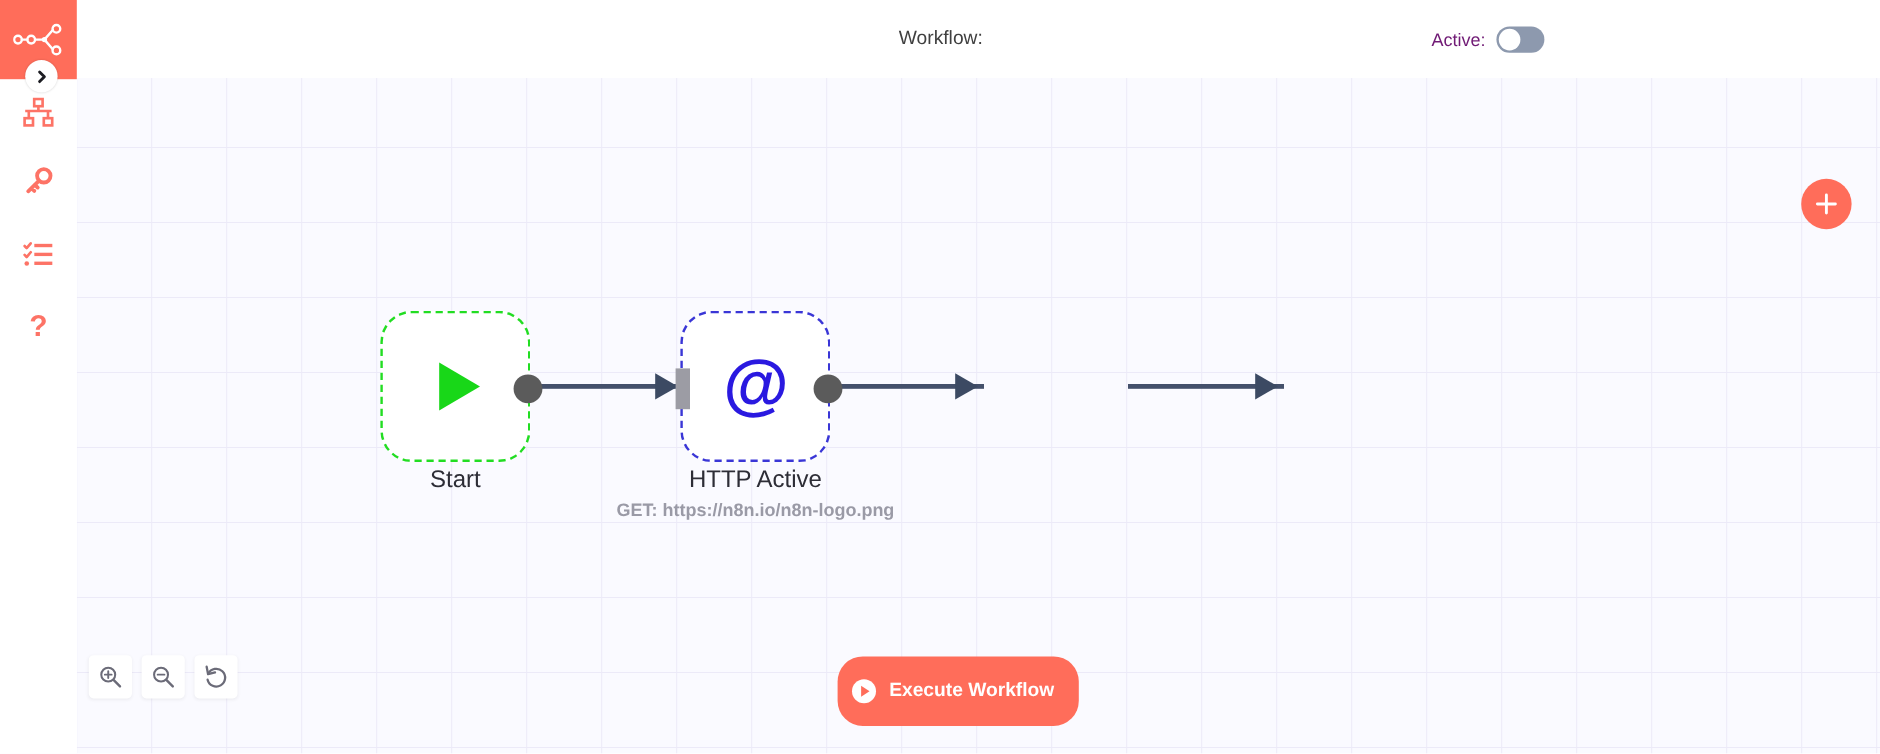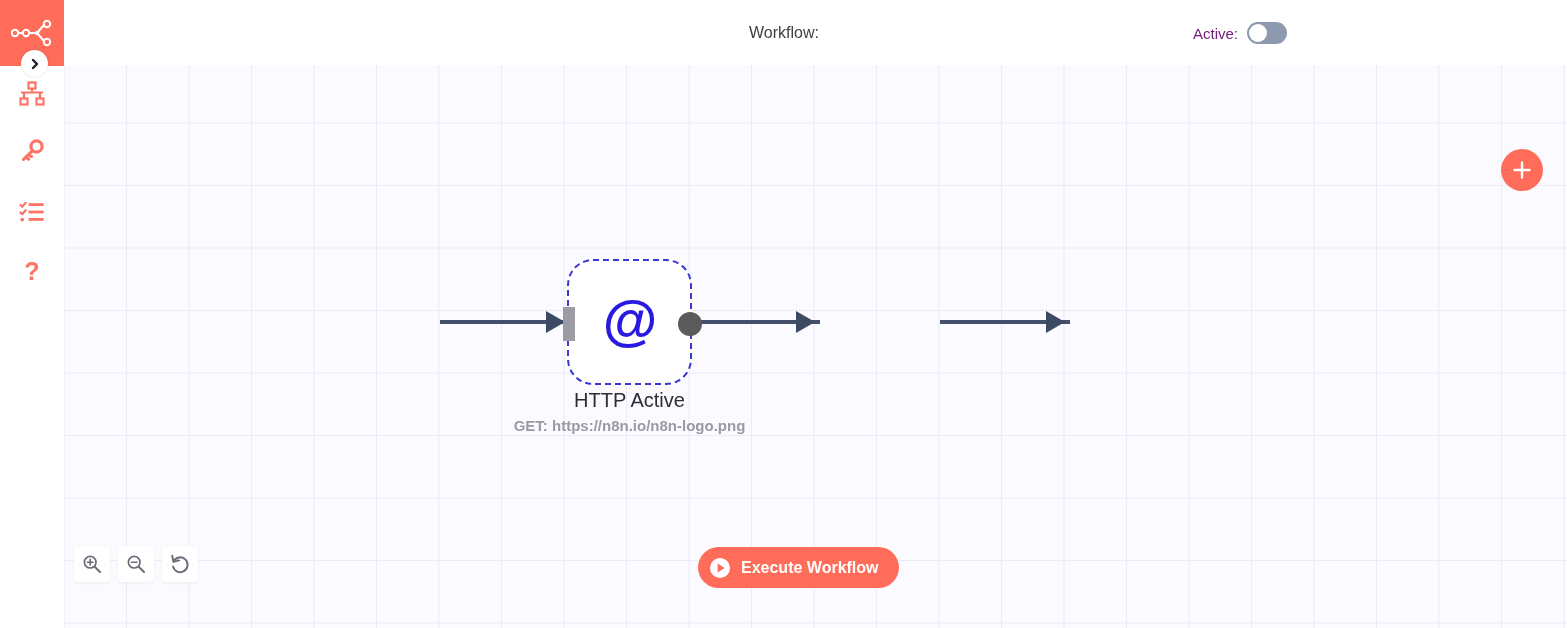--- a/index.html
+++ b/index.html
@@ -133,21 +133,21 @@
   
   .zoom-btn {
     position: absolute; width: 36px; height: 36px;
     background: #ffffff; border-radius: 4px;
     display: flex; align-items: center; justify-content: center;
     box-shadow: 0 1px 3px rgba(0,0,0,.06);
     z-index: 20;
   }
   #execute-btn {
     position: absolute; left: 634px; top: 482px;
-    height: 41px; padding: 0 20px 0 11px;
+    height: 58px; padding: 0 20px 0 11px;
     background: #ff6d5a; border-radius: 21px;
     display: flex; align-items: center; gap: 10px;
     color: #ffffff; font-size: 16px; font-weight: bold;
     z-index: 20;
   }
 </style>
 </head>
 <body>
 
 <div id="app">
@@ -227,20 +227,29 @@
 
     <div class="conn" style="left:376px; top:255px; width:130px;"></div>
     <div class="conn-arrow" style="left:482px; top:246px;"></div>
 
     <div class="conn" style="left:626px; top:255px; width:130px;"></div>
     <div class="conn-arrow" style="left:732px; top:246px;"></div>
 
     <div class="conn" style="left:876px; top:255px; width:130px;"></div>
     <div class="conn-arrow" style="left:982px; top:246px;"></div>
 
+    <div class="node" style="left:253px; top:194px;">
+      <div class="node-box start">
+        <svg width="60" height="60" viewBox="0 0 60 60">
+          <path d="M16 10 L50 30 L16 50 Z" fill="#18d718"></path>
+        </svg>
+        <div class="ep-out"></div>
+      </div>
+      <div class="node-label">Start</div>
+    </div>
 
     <div class="node" style="left:503px; top:194px;">
       <div class="node-box http">
         <svg width="62" height="62" viewBox="0 0 62 62">
           <text x="31" y="48" text-anchor="middle" font-family="Liberation Sans, sans-serif" font-size="56" font-weight="bold" fill="#2a19e0">@</text>
         </svg>
         <div class="ep-in"></div>
         <div class="ep-out"></div>
       </div>
       <div class="node-label">HTTP Active</div>

